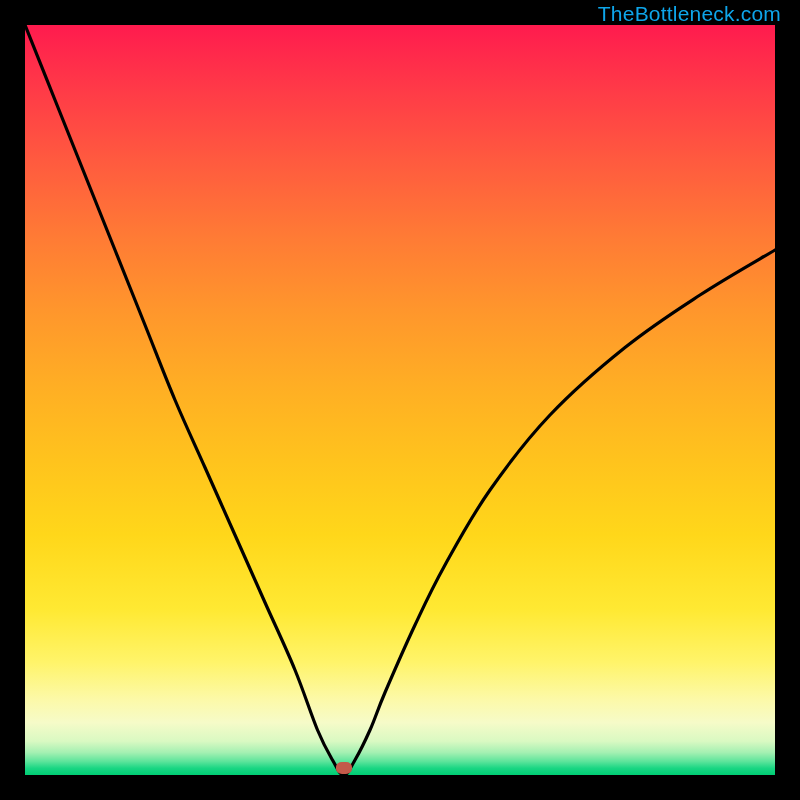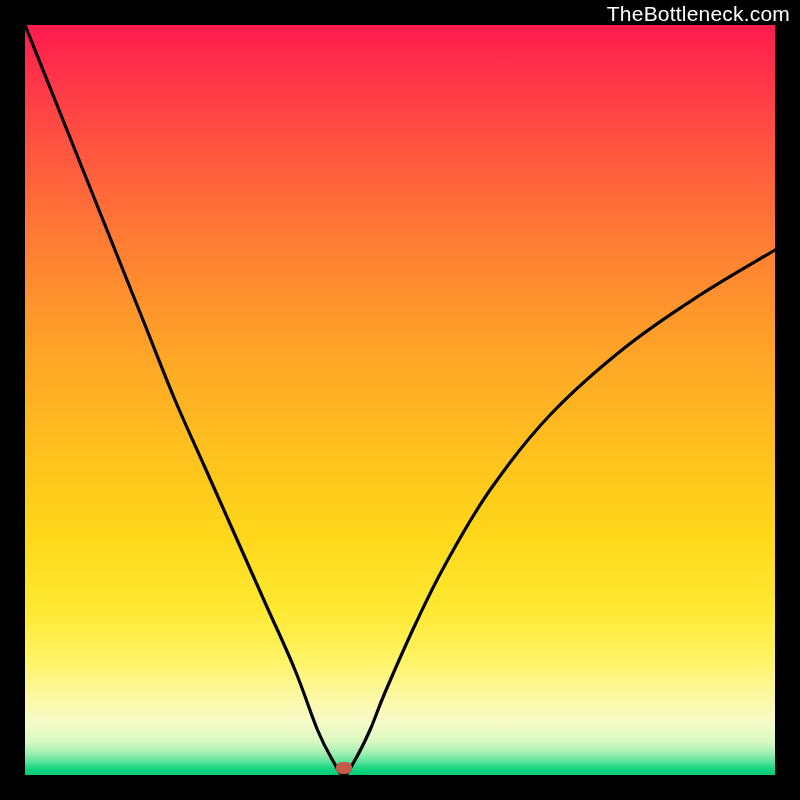--- a/index.html
+++ b/index.html
@@ -58,22 +58,22 @@
     position: absolute;
     width: 16px;
     height: 12px;
     border-radius: 6px / 5px;
     background: #c35a4a;
     transform: translate(-50%, -50%);
   }
   .watermark {
     position: absolute;
     top: 2px;
-    right: 10px;
-    color: #ffffff;
+    right: 19px;
+    color: #0ea5e9;
     font-size: 21px;
     font-weight: 500;
     letter-spacing: 0.2px;
     user-select: none;
   }
 </style>
 </head>
 <body>
 
 <div class="frame">

